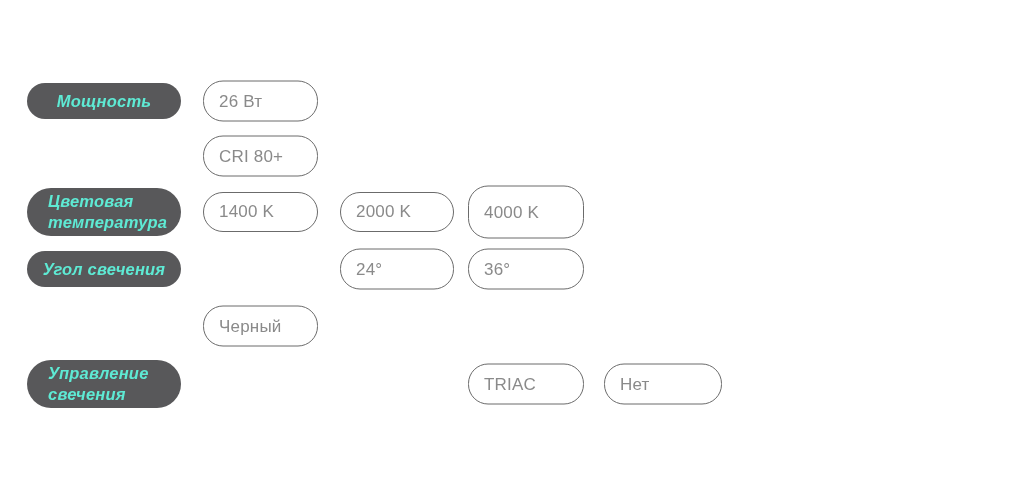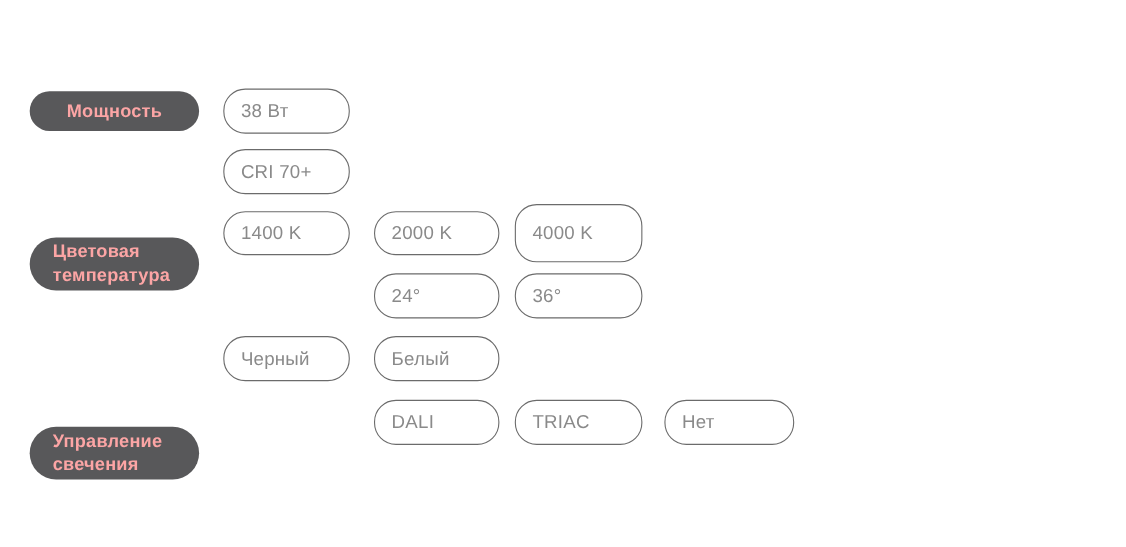--- a/index.html
+++ b/index.html
@@ -22,39 +22,39 @@
   }
   .label {
     position: absolute;
     left: 27px;
     top: 50%;
     transform: translateY(-50%);
     width: 154px;
     height: 36px;
     background: #58585a;
     border-radius: 999px;
-    color: #fca5a5;
+    color: #5eead4;
     font-size: 16.5px;
     font-weight: 600;
     letter-spacing: 0.2px;
     display: flex;
     align-items: center;
     justify-content: center;
     box-sizing: border-box;
     white-space: nowrap;
+    font-style: italic;
   }
   .label.multi {
     height: 48px;
     justify-content: flex-start;
     padding-left: 21px;
     padding-right: 12px;
     white-space: normal;
     line-height: 21px;
     text-align: left;
-    margin-top: 28px;
   }
   .chip {
     position: absolute;
     top: 50%;
     transform: translateY(-50%);
     height: 41px;
     background: #ffffff;
     border: 1.8px solid #6b6b6b;
     border-radius: 20px;
     color: #8a8a8a;
@@ -74,44 +74,43 @@
   .col3 { left: 468px; width: 116px; }
   .col4 { left: 604px; width: 118px; }
 </style>
 </head>
 <body>
 
 <div class="canvas">
 
   <div class="row" style="top:81px;height:40px">
     <div class="label">Мощность</div>
-    <div class="chip col1">38 Вт</div>
+    <div class="chip col1">26 Вт</div>
   </div>
 
   <div class="row" style="top:136px;height:40px">
-    <div class="chip col1">CRI 70+</div>
+    <div class="chip col1">CRI 80+</div>
   </div>
 
   <div class="row" style="top:188px;height:48px">
     <div class="label multi">Цветовая температура</div>
     <div class="chip col1" style="height:40px">1400 K</div>
     <div class="chip col2" style="height:40px">2000 K</div>
     <div class="chip col3" style="height:53px">4000 K</div>
   </div>
 
   <div class="row" style="top:248px;height:42px">
+    <div class="label">Угол свечения</div>
     <div class="chip col2">24°</div>
     <div class="chip col3">36°</div>
   </div>
 
   <div class="row" style="top:305px;height:42px">
     <div class="chip col1">Черный</div>
-    <div class="chip col2">Белый</div>
   </div>
 
   <div class="row" style="top:360px;height:48px">
     <div class="label multi">Управление свечения</div>
-    <div class="chip col2">DALI</div>
     <div class="chip col3">TRIAC</div>
     <div class="chip col4">Нет</div>
   </div>
 
 </div>
 
 </body></html>

